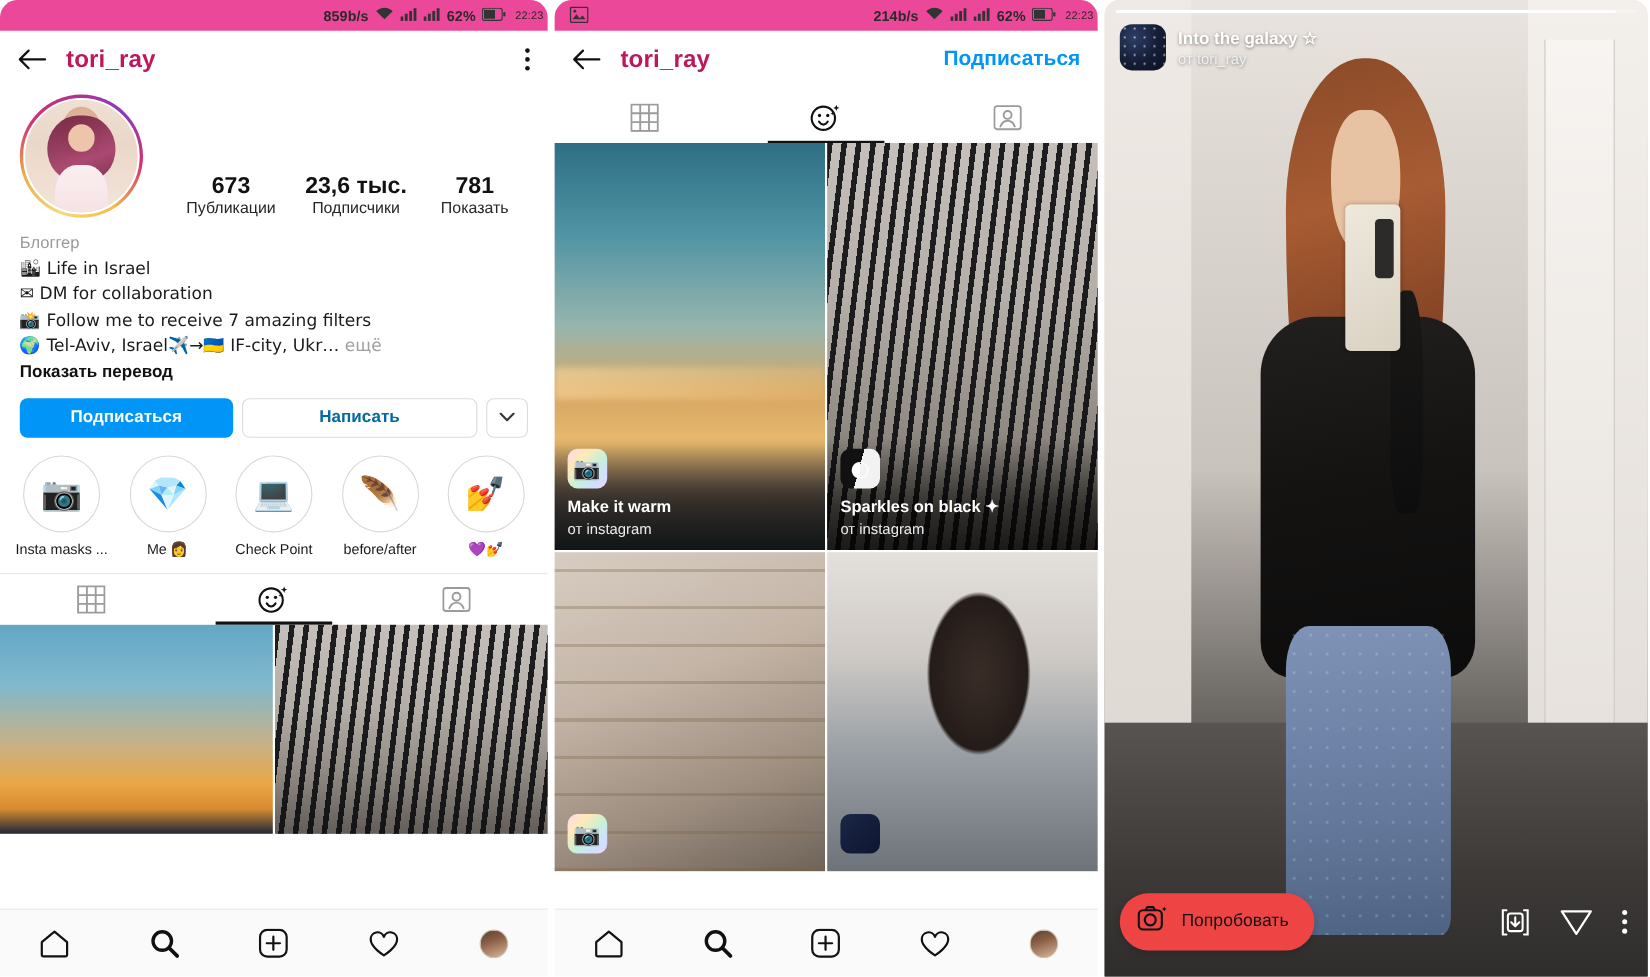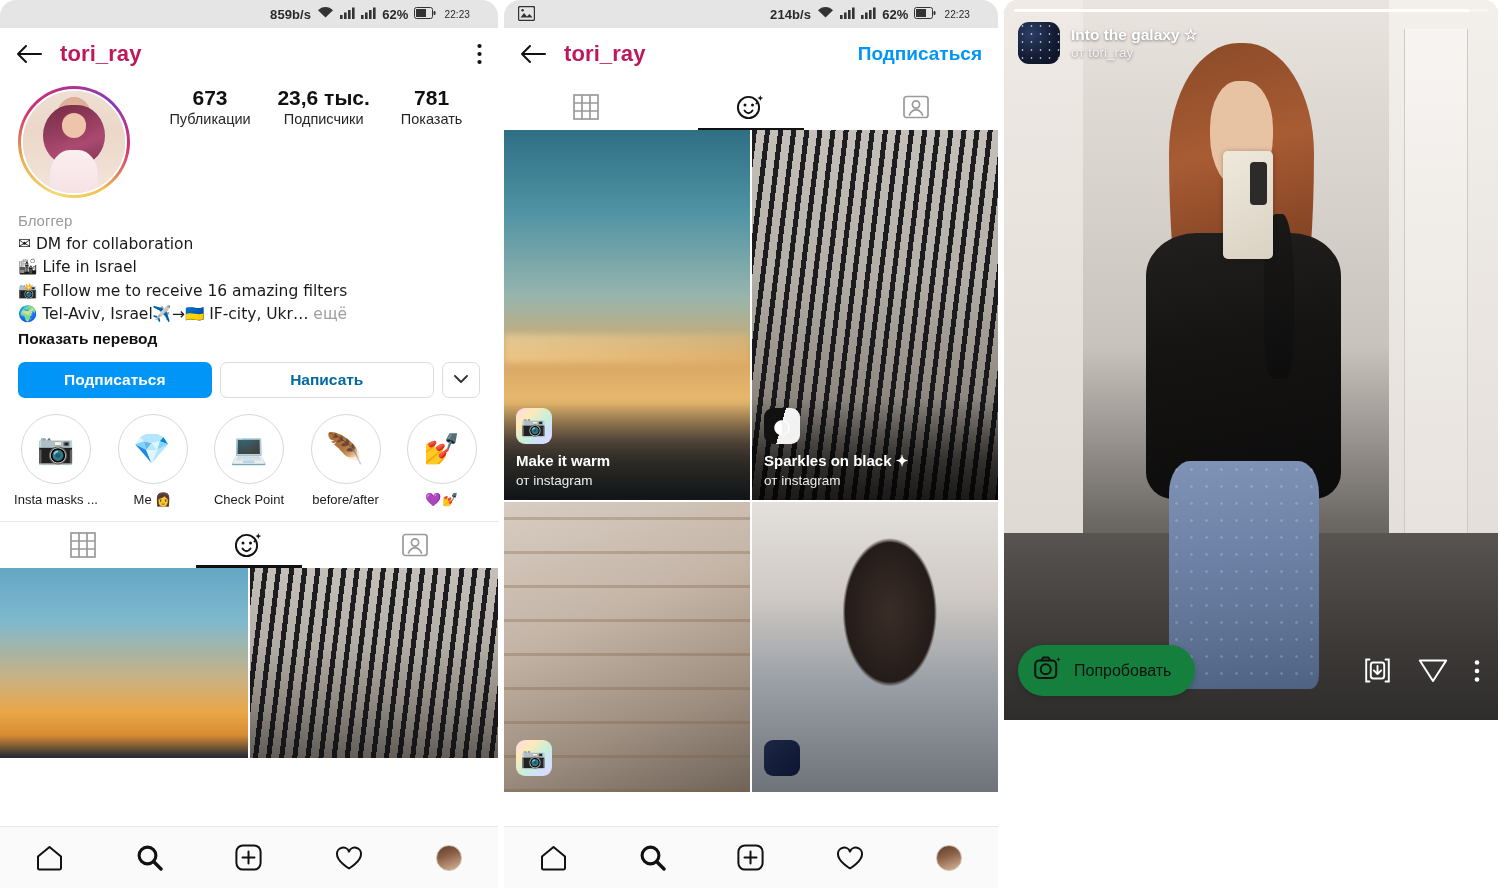--- a/index.html
+++ b/index.html
@@ -8,29 +8,29 @@
     background: #ffffff;
     font-family: "Liberation Sans", sans-serif;
     overflow: hidden;
   }
   .stage { position: relative; width: 1500px; height: 888px; display: flex; gap: 6px; padding: 0; background:#fff; }
 
   
   .panel { position: relative; overflow: hidden; background: #fff; }
   .panel-left   { width: 498px; height: 888px; }
   .panel-mid    { width: 494px; height: 888px; }
-  .panel-right  { width: 494px; height: 720px; }
+  .panel-right  { width: 494px; height: 888px; }
 
   .rounded-top { border-top-left-radius: 16px; border-top-right-radius: 16px; }
 
   
   .statusbar {
-    height: 28px; background: #e5e5e5;
+    height: 28px; background: #ec4899;
     display: flex; align-items: center; justify-content: flex-end;
-    padding: 0 28px; gap: 6px;
+    padding: 0 4px; gap: 6px;
     font-size: 13.5px; color: #2a2a2a; font-weight: 600;
     letter-spacing: .1px;
     position: relative;
   }
   .statusbar .left-ico { position: absolute; left: 14px; top: 6px; }
   .sb-speed { font-size: 13px; font-weight: 600; }
   .sb-pct { font-size: 13px; font-weight: 600; }
   .sb-time { font-size: 10px; font-weight: 400; margin-left: 2px; }
   .ico-wifi, .ico-sig, .ico-batt { display: inline-block; vertical-align: middle; }
 
@@ -39,21 +39,21 @@
     height: 52px; display: flex; align-items: center;
     padding: 0 16px; background: #fff; gap: 18px;
   }
   .appbar .title { font-size: 22px; font-weight: 700; color: #be185d; letter-spacing: .1px; }
   .appbar .spacer { flex: 1; }
   .appbar .follow-link { color: #0095f6; font-size: 19px; font-weight: 700; }
 
   .icon-btn { display:flex; align-items:center; justify-content:center; cursor:pointer; }
 
   
-  .profile-head { display: flex; align-items: flex-start; padding: 6px 18px 0 18px; gap: 14px; }
+  .profile-head { display: flex; align-items: flex-end; padding: 6px 18px 0 18px; gap: 14px; }
   .avatar-ring {
     width: 112px; height: 112px; border-radius: 50%;
     padding: 3px;
     background: conic-gradient(from 200deg, #f5d87a, #e8b04b, #d6306f, #b0338f, #8a3ab9, #d6306f, #f0c04a, #f5d87a);
     flex-shrink: 0;
   }
   .avatar-inner {
     width: 100%; height: 100%; border-radius: 50%;
     border: 2.5px solid #fff; overflow: hidden; position: relative;
     background: #ead9cf;
@@ -258,21 +258,21 @@
   }
   .story-eff-title { color:#fff; font-size: 15.5px; font-weight: 700; text-shadow: 0 1px 3px rgba(0,0,0,.45); }
   .story-eff-author { color:#f0f0f0; font-size: 13.5px; margin-top: 1px; text-shadow: 0 1px 3px rgba(0,0,0,.45); }
 
   .story-bottom {
     position: absolute; left: 14px; right: 14px; bottom: 24px;
     display: flex; align-items: center; gap: 18px;
   }
   .try-btn {
     display: flex; align-items: center; gap: 12px;
-    background: #15803d; border-radius: 26px; padding: 11px 24px 11px 16px;
+    background: #ef4444; border-radius: 26px; padding: 11px 24px 11px 16px;
     font-size: 16px; font-weight: 500; color: #111; cursor: pointer;
     box-shadow: 0 2px 6px rgba(0,0,0,.18);
   }
   .story-actions { margin-left: auto; display: flex; align-items: center; gap: 26px; padding-right: 4px; }
 </style>
 </head>
 <body>
 
 <div class="stage">
 
@@ -349,23 +349,23 @@
         </div>
         <div class="stat">
           <div class="num">781</div>
           <div class="lbl">Показать</div>
         </div>
       </div>
     </div>
 
     <div class="bio">
       <div class="cat">Блоггер</div>
+      <div class="line emo">🏙 Life in Israel</div>
       <div class="line emo">✉ DM for collaboration</div>
-      <div class="line emo">🏙 Life in Israel</div>
-      <div class="line emo">📸 Follow me to receive 16 amazing filters</div>
+      <div class="line emo">📸 Follow me to receive 7 amazing filters</div>
       <div class="line emo"><span>🌍 Tel-Aviv, Israel✈️→🇺🇦 IF-city, Ukr…</span><span class="more"> ещё</span></div>
       <div class="translate">Показать перевод</div>
     </div>
 
     <div class="actions">
       <div class="btn btn-follow">Подписаться</div>
       <div class="btn btn-message">Написать</div>
       <div class="btn btn-more">
         <svg width="14" height="9" viewBox="0 0 14 9">
             <path d="M1 1l6 6 6-6" fill="none" stroke="#333" stroke-width="1.9" stroke-linecap="round" stroke-linejoin="round"></path>

